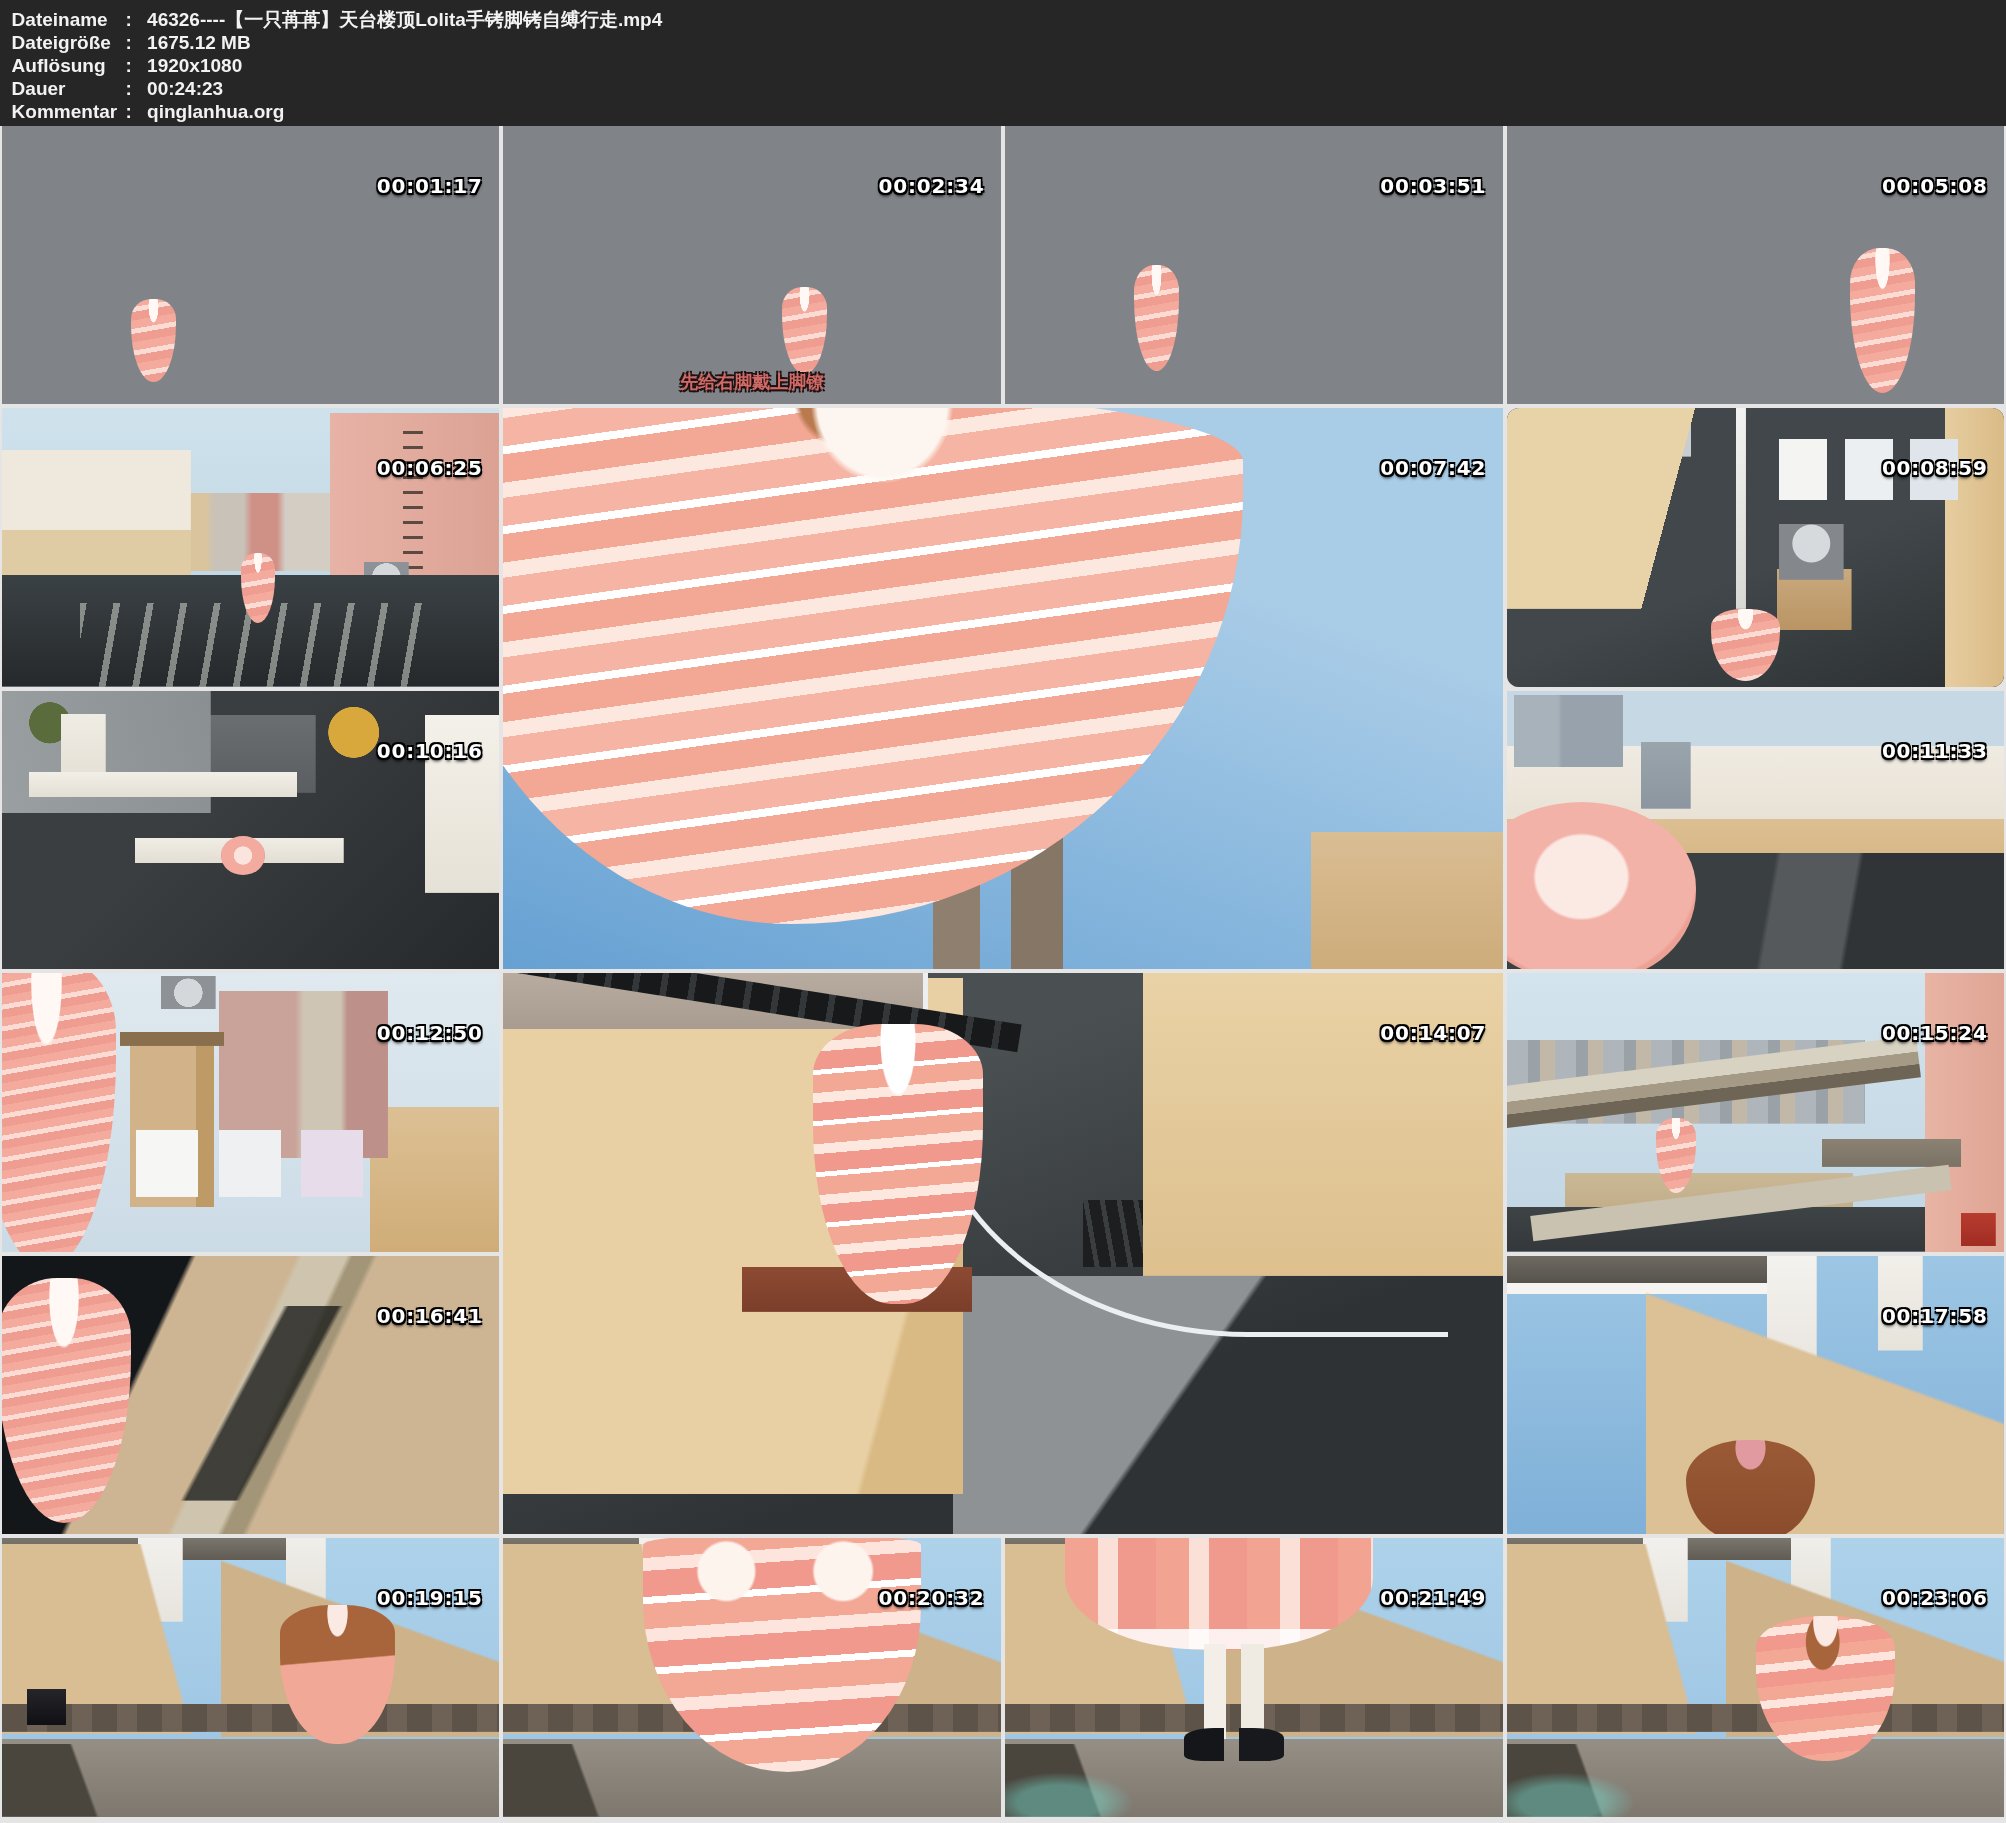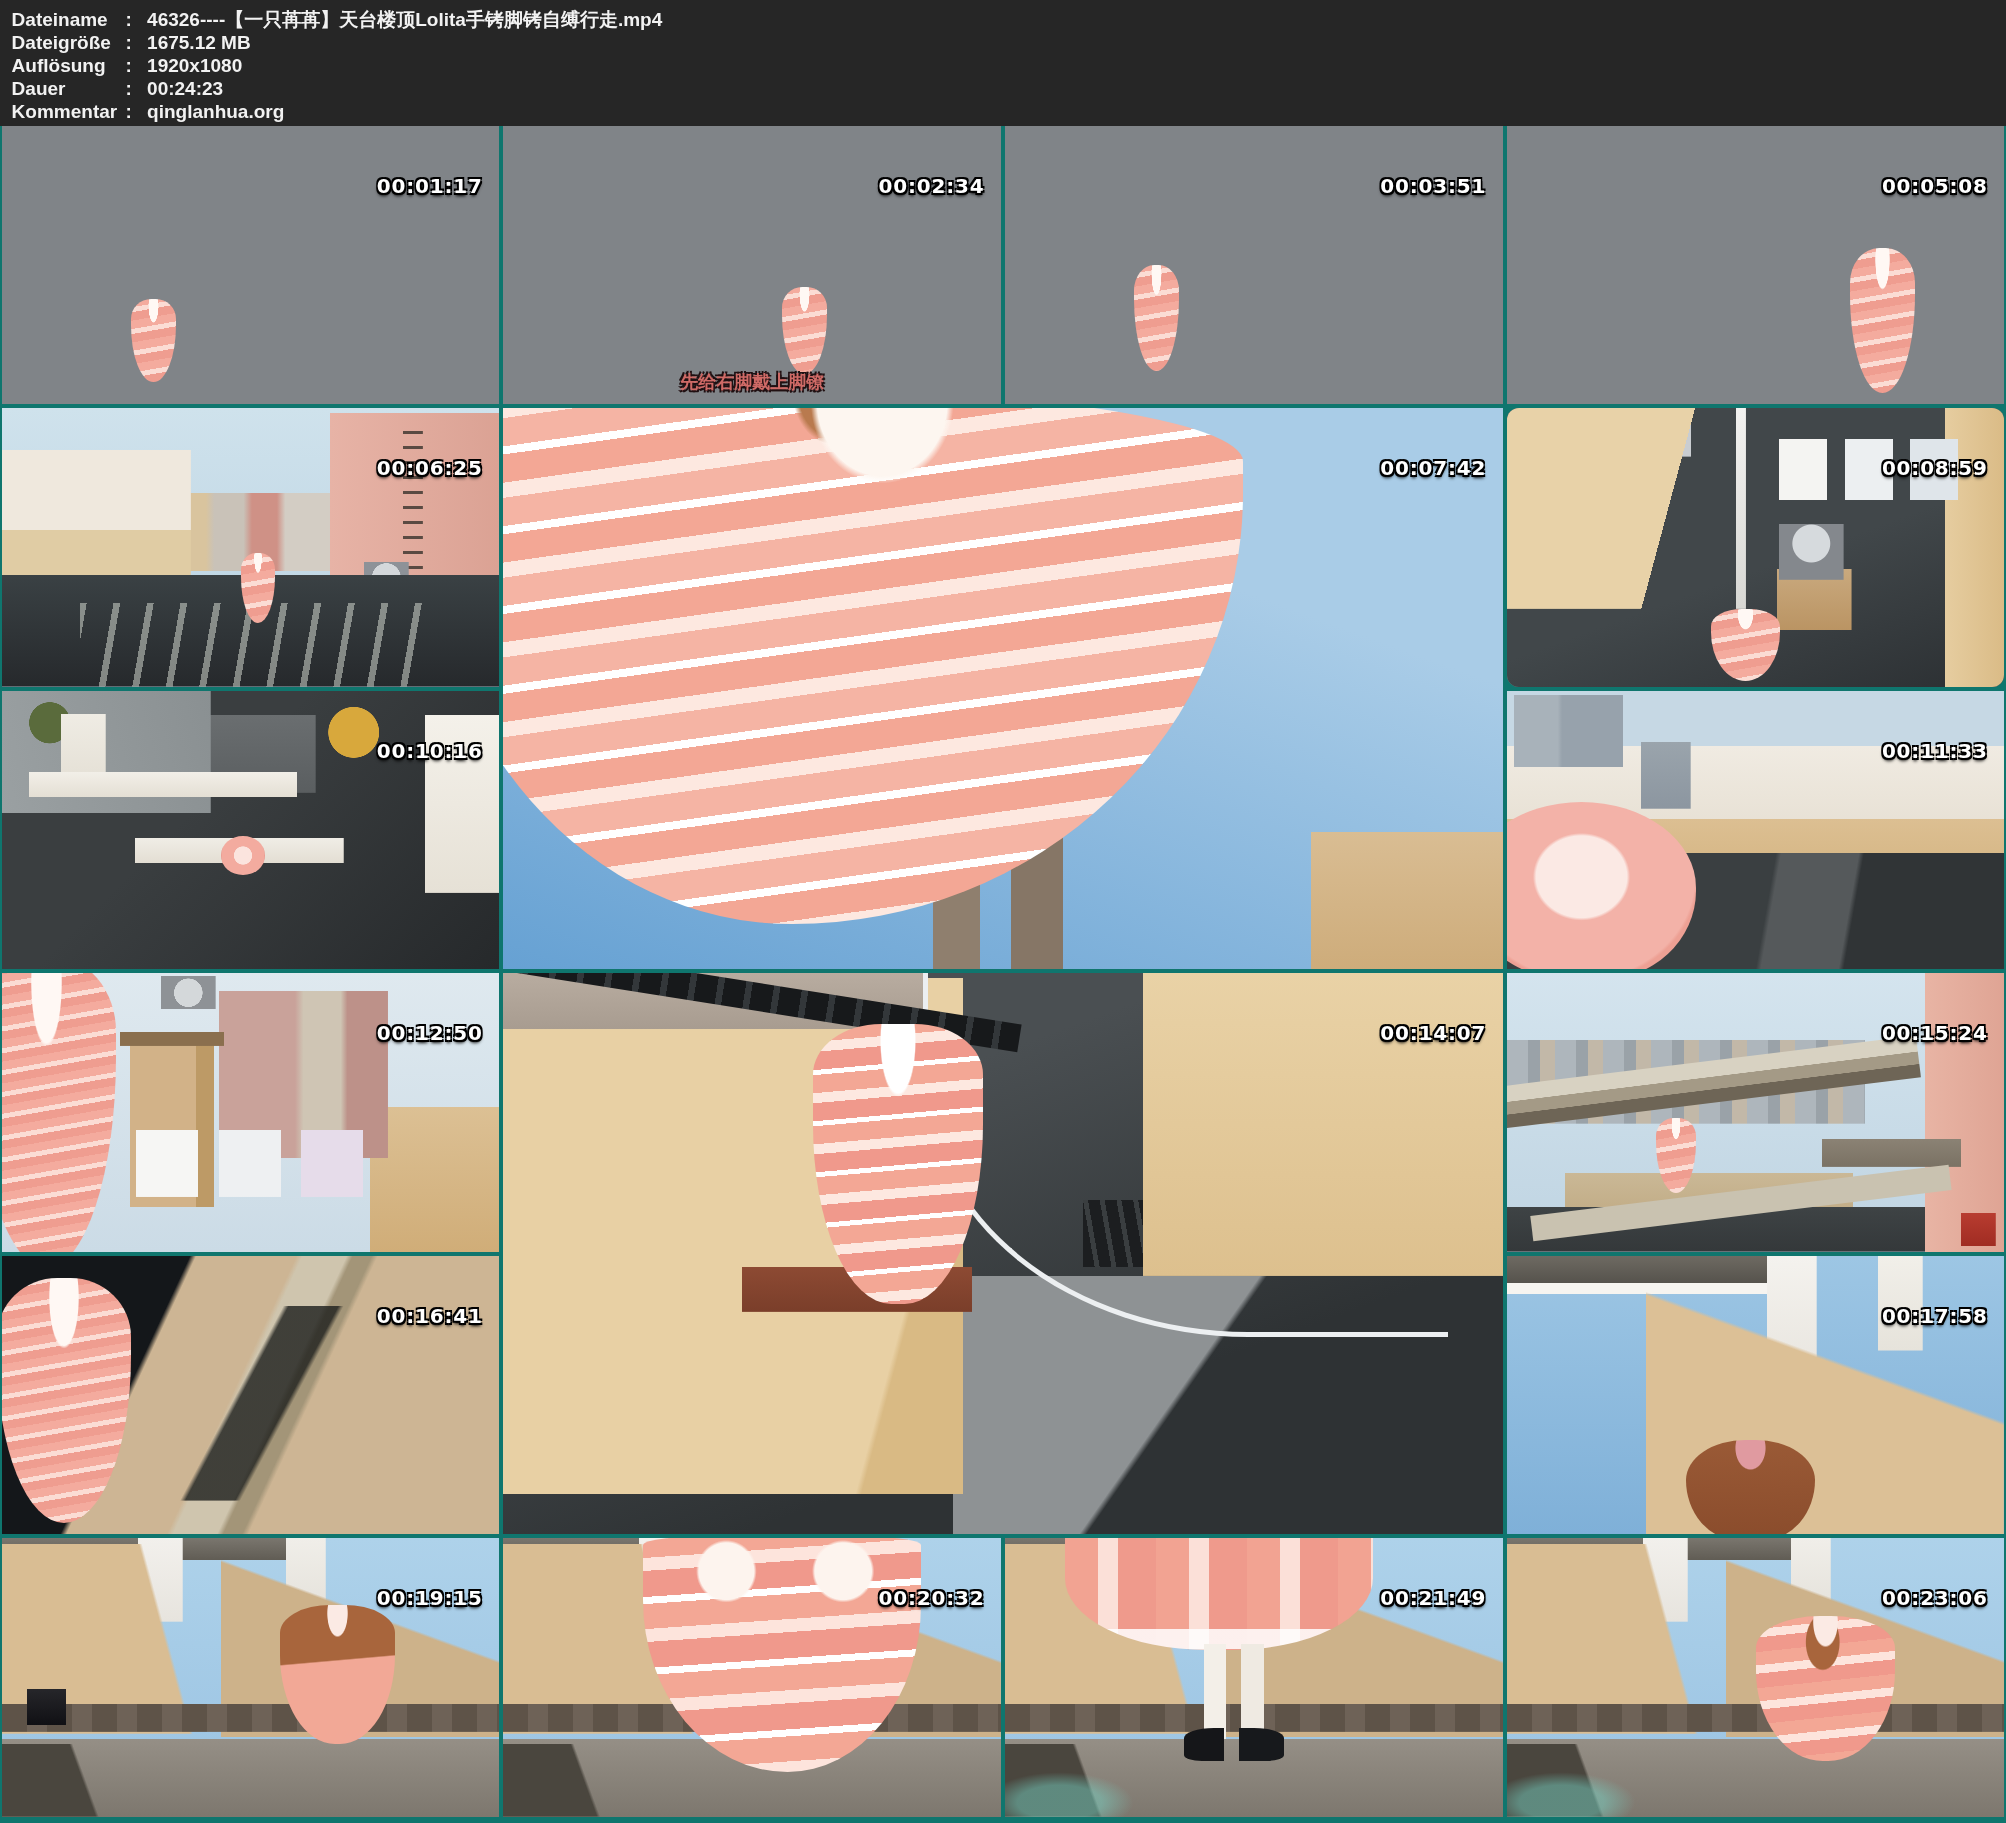--- a/index.html
+++ b/index.html
@@ -1,16 +1,16 @@
 <!DOCTYPE html>
 <html style="font-size:13.2px"><head>
 <meta charset="utf-8">
 <style>
   html,body{margin:0;padding:0;background:#161616;}
-  .sheet{position:relative;width:2006px;height:1823px;background:#0f766e;font-family:"Liberation Sans",sans-serif;overflow:hidden;}
+  .sheet{position:relative;width:2006px;height:1823px;background:#e5e5e5;font-family:"Liberation Sans",sans-serif;overflow:hidden;}
 
   
   .mheader{height:126px;padding:8.3px 0 0 11.6px;box-sizing:border-box;background:#262626;}
   .mrow{display:flex;line-height:23px;font-size:19px;font-weight:bold;color:#f2f2f2;white-space:nowrap;}
   .mrow .lbl{width:114px;flex:none;}
   .mrow .sep{width:21.5px;flex:none;text-align:left;}
   .mrow .val{flex:1;}
 
   
   .grid{display:grid;grid-template-columns:repeat(4,1fr);grid-template-rows:repeat(6,1fr);

